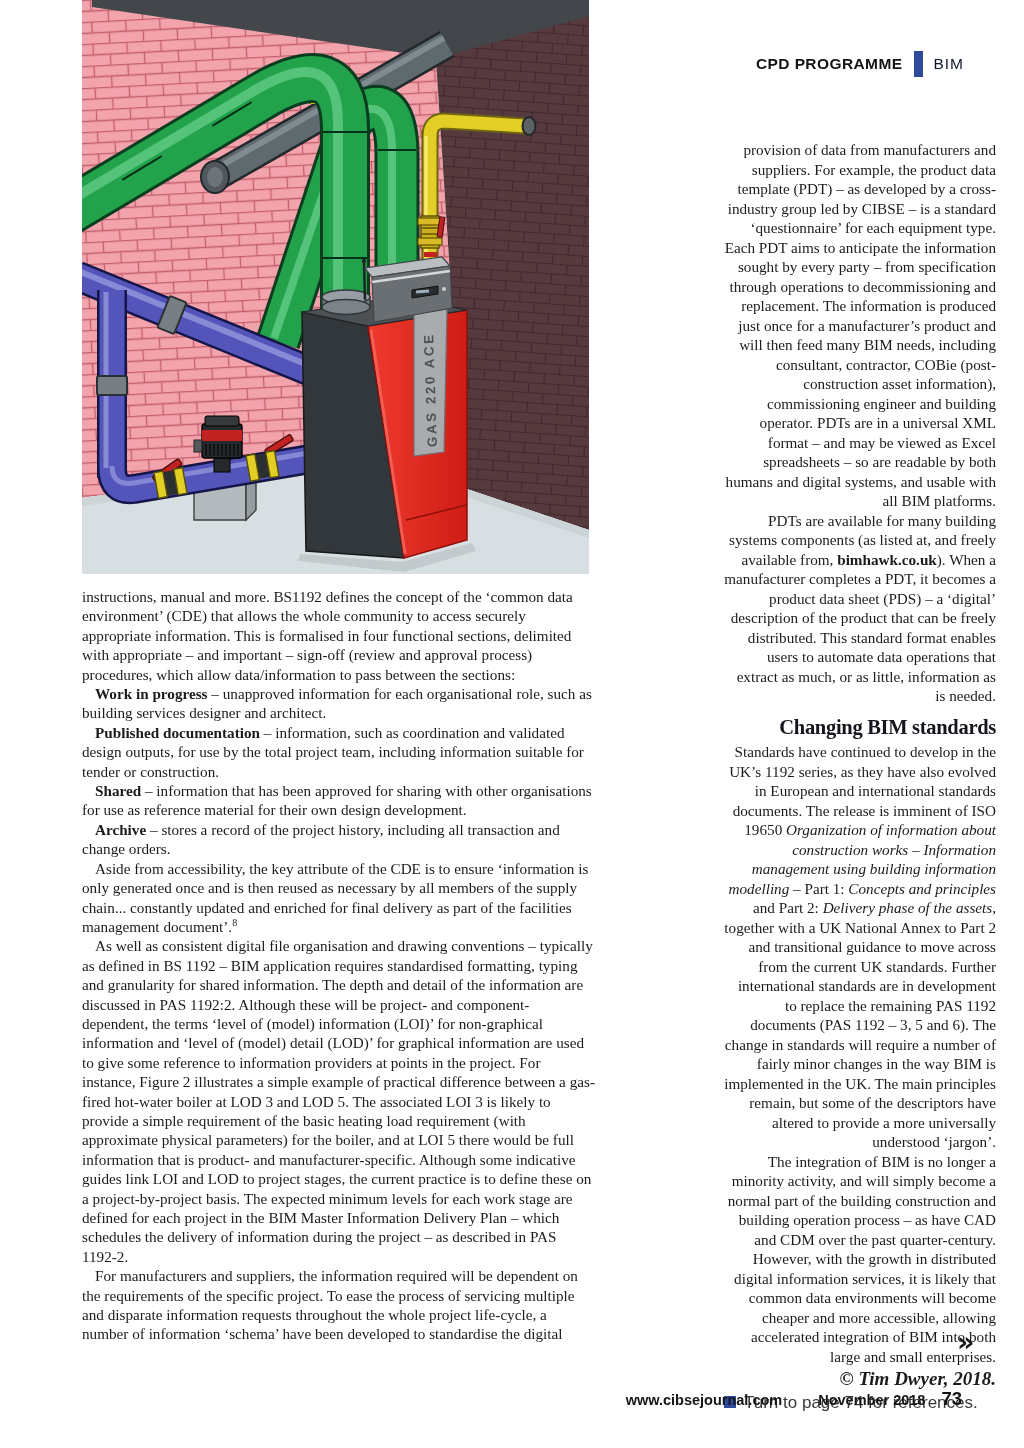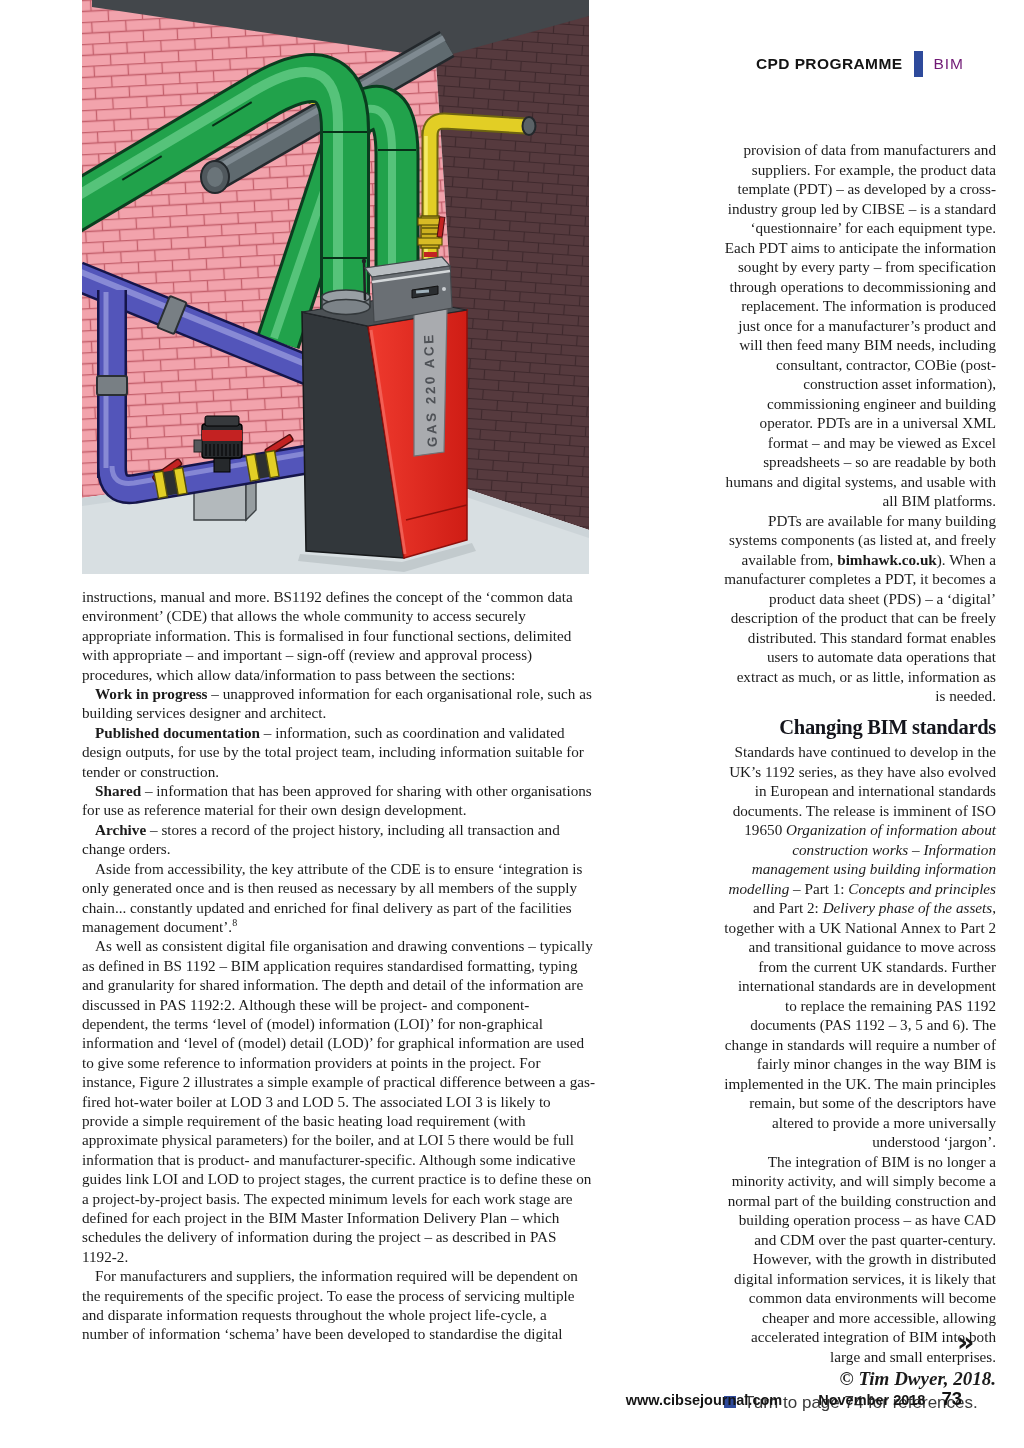--- a/index.html
+++ b/index.html
@@ -3,21 +3,21 @@
 <meta charset="utf-8">
 <style>
   html,body{margin:0;padding:0;background:#ffffff;}
   .page{position:relative;width:1024px;height:1448px;background:#ffffff;overflow:hidden;
         font-family:"Liberation Serif", serif;color:#1b1b1b;padding-left:22px;}
   
   .hdr{position:absolute;top:51px;left:0;width:964px;display:flex;justify-content:flex-end;align-items:center;
        font-family:"Liberation Sans", sans-serif;}
   .hdr .cpd{font-weight:bold;font-size:15.5px;letter-spacing:.4px;color:#141414;}
   .hdr .bar{width:9px;height:26px;background:#2e4a9b;margin:0 10px 0 12px;}
-  .hdr .bim{font-size:15.5px;color:#701a75;letter-spacing:1px;}
+  .hdr .bim{font-size:15.5px;color:#0f172a;letter-spacing:1px;}
   
   .illus{position:absolute;left:82px;top:0;width:507px;height:574px;}
   
   .colL{position:absolute;left:82px;top:587px;width:513px;font-size:15.2px;line-height:19.4px;text-align:left;}
   .colR{position:absolute;left:724px;top:140px;width:272px;font-size:15.2px;line-height:19.5px;text-align:right;}
   .colL p,.colR p{margin:0;}
   .ind{text-indent:13px;}
   b.lead{font-weight:bold;}
   .it{font-style:italic;}
   .bd{font-weight:bold;}
@@ -208,21 +208,21 @@
     </g>
   </svg>
   </div>
 
   <div class="colL">
     <p>instructions, manual and more. BS1192 defines the concept of the ‘common data environment’ (CDE) that allows the whole community to access securely appropriate information. This is formalised in four functional sections, delimited with appropriate – and important – sign-off (review and approval process) procedures, which allow data/information to pass between the sections:</p>
     <p class="ind"><b class="lead">Work in progress</b><span> – unapproved information for each organisational role, such as building services designer and architect.</span></p>
     <p class="ind"><b class="lead">Published documentation</b><span> – information, such as coordination and validated design outputs, for use by the total project team, including information suitable for tender or construction.</span></p>
     <p class="ind"><b class="lead">Shared</b><span> – information that has been approved for sharing with other organisations for use as reference material for their own design development.</span></p>
     <p class="ind"><b class="lead">Archive</b><span> – stores a record of the project history, including all transaction and change orders.</span></p>
-    <p class="ind"><span>Aside from accessibility, the key attribute of the CDE is to ensure ‘integration is only generated once and is then reused as necessary by all members of the supply chain... constantly updated and enriched for final delivery as part of the facilities management document’.</span><sup>8</sup></p>
+    <p class="ind"><span>Aside from accessibility, the key attribute of the CDE is to ensure ‘information is only generated once and is then reused as necessary by all members of the supply chain... constantly updated and enriched for final delivery as part of the facilities management document’.</span><sup>8</sup></p>
     <p class="ind">As well as consistent digital file organisation and drawing conventions – typically as defined in BS 1192 – BIM application requires standardised formatting, typing and granularity for shared information. The depth and detail of the information are discussed in PAS 1192:2. Although these will be project- and component-dependent, the terms ‘level of (model) information (LOI)’ for non-graphical information and ‘level of (model) detail (LOD)’ for graphical information are used to give some reference to information providers at points in the project. For instance, Figure 2 illustrates a simple example of practical difference between a gas-fired hot-water boiler at LOD 3 and LOD 5. The associated LOI 3 is likely to provide a simple requirement of the basic heating load requirement (with approximate physical parameters) for the boiler, and at LOI 5 there would be full information that is product- and manufacturer-specific. Although some indicative guides link LOI and LOD to project stages, the current practice is to define these on a project-by-project basis. The expected minimum levels for each work stage are defined for each project in the BIM Master Information Delivery Plan – which schedules the delivery of information during the project – as described in PAS 1192-2.</p>
     <p class="ind">For manufacturers and suppliers, the information required will be dependent on the requirements of the specific project. To ease the process of servicing multiple and disparate information requests throughout the whole project life-cycle, a number of information ‘schema’ have been developed to standardise the digital</p>
   </div>
 
   <div class="colR">
     <p>provision of data from manufacturers and suppliers. For example, the product data template (PDT) – as developed by a cross-industry group led by CIBSE – is a standard ‘questionnaire’ for each equipment type. Each PDT aims to anticipate the information sought by every party – from specification through operations to decommissioning and replacement. The information is produced just once for a manufacturer’s product and will then feed many BIM needs, including consultant, contractor, COBie (post-construction asset information), commissioning engineer and building operator. PDTs are in a universal XML format – and may be viewed as Excel spreadsheets – so are readable by both humans and digital systems, and usable with all BIM platforms.</p>
     <p class="ind"><span>PDTs are available for many building systems components (as listed at, and freely available from, </span><span class="bd">bimhawk.co.uk</span><span>). When a manufacturer completes a PDT, it becomes a product data sheet (PDS) – a ‘digital’ description of the product that can be freely distributed. This standard format enables users to automate data operations that extract as much, or as little, information as is needed.</span></p>
     <p class="subhead">Changing BIM standards</p>
     <p><span>Standards have continued to develop in the UK’s 1192 series, as they have also evolved in European and international standards documents. The release is imminent of ISO 19650 </span><span class="it">Organization of information about construction works – Information management using building information modelling</span><span> – Part 1: </span><span class="it">Concepts and principles</span><span> and Part 2: </span><span class="it">Delivery phase of the assets</span><span>, together with a UK National Annex to Part 2 and transitional guidance to move across from the current UK standards. Further international standards are in development to replace the remaining PAS 1192 documents (PAS 1192 – 3, 5 and 6). The change in standards will require a number of fairly minor changes in the way BIM is implemented in the UK. The main principles remain, but some of the descriptors have altered to provide a more universally understood ‘jargon’.</span></p>
     <p class="ind">The integration of BIM is no longer a minority activity, and will simply become a normal part of the building construction and building operation process – as have CAD and CDM over the past quarter-century. However, with the growth in distributed digital information services, it is likely that common data environments will become cheaper and more accessible, allowing accelerated integration of BIM into both large and small enterprises.</p>

